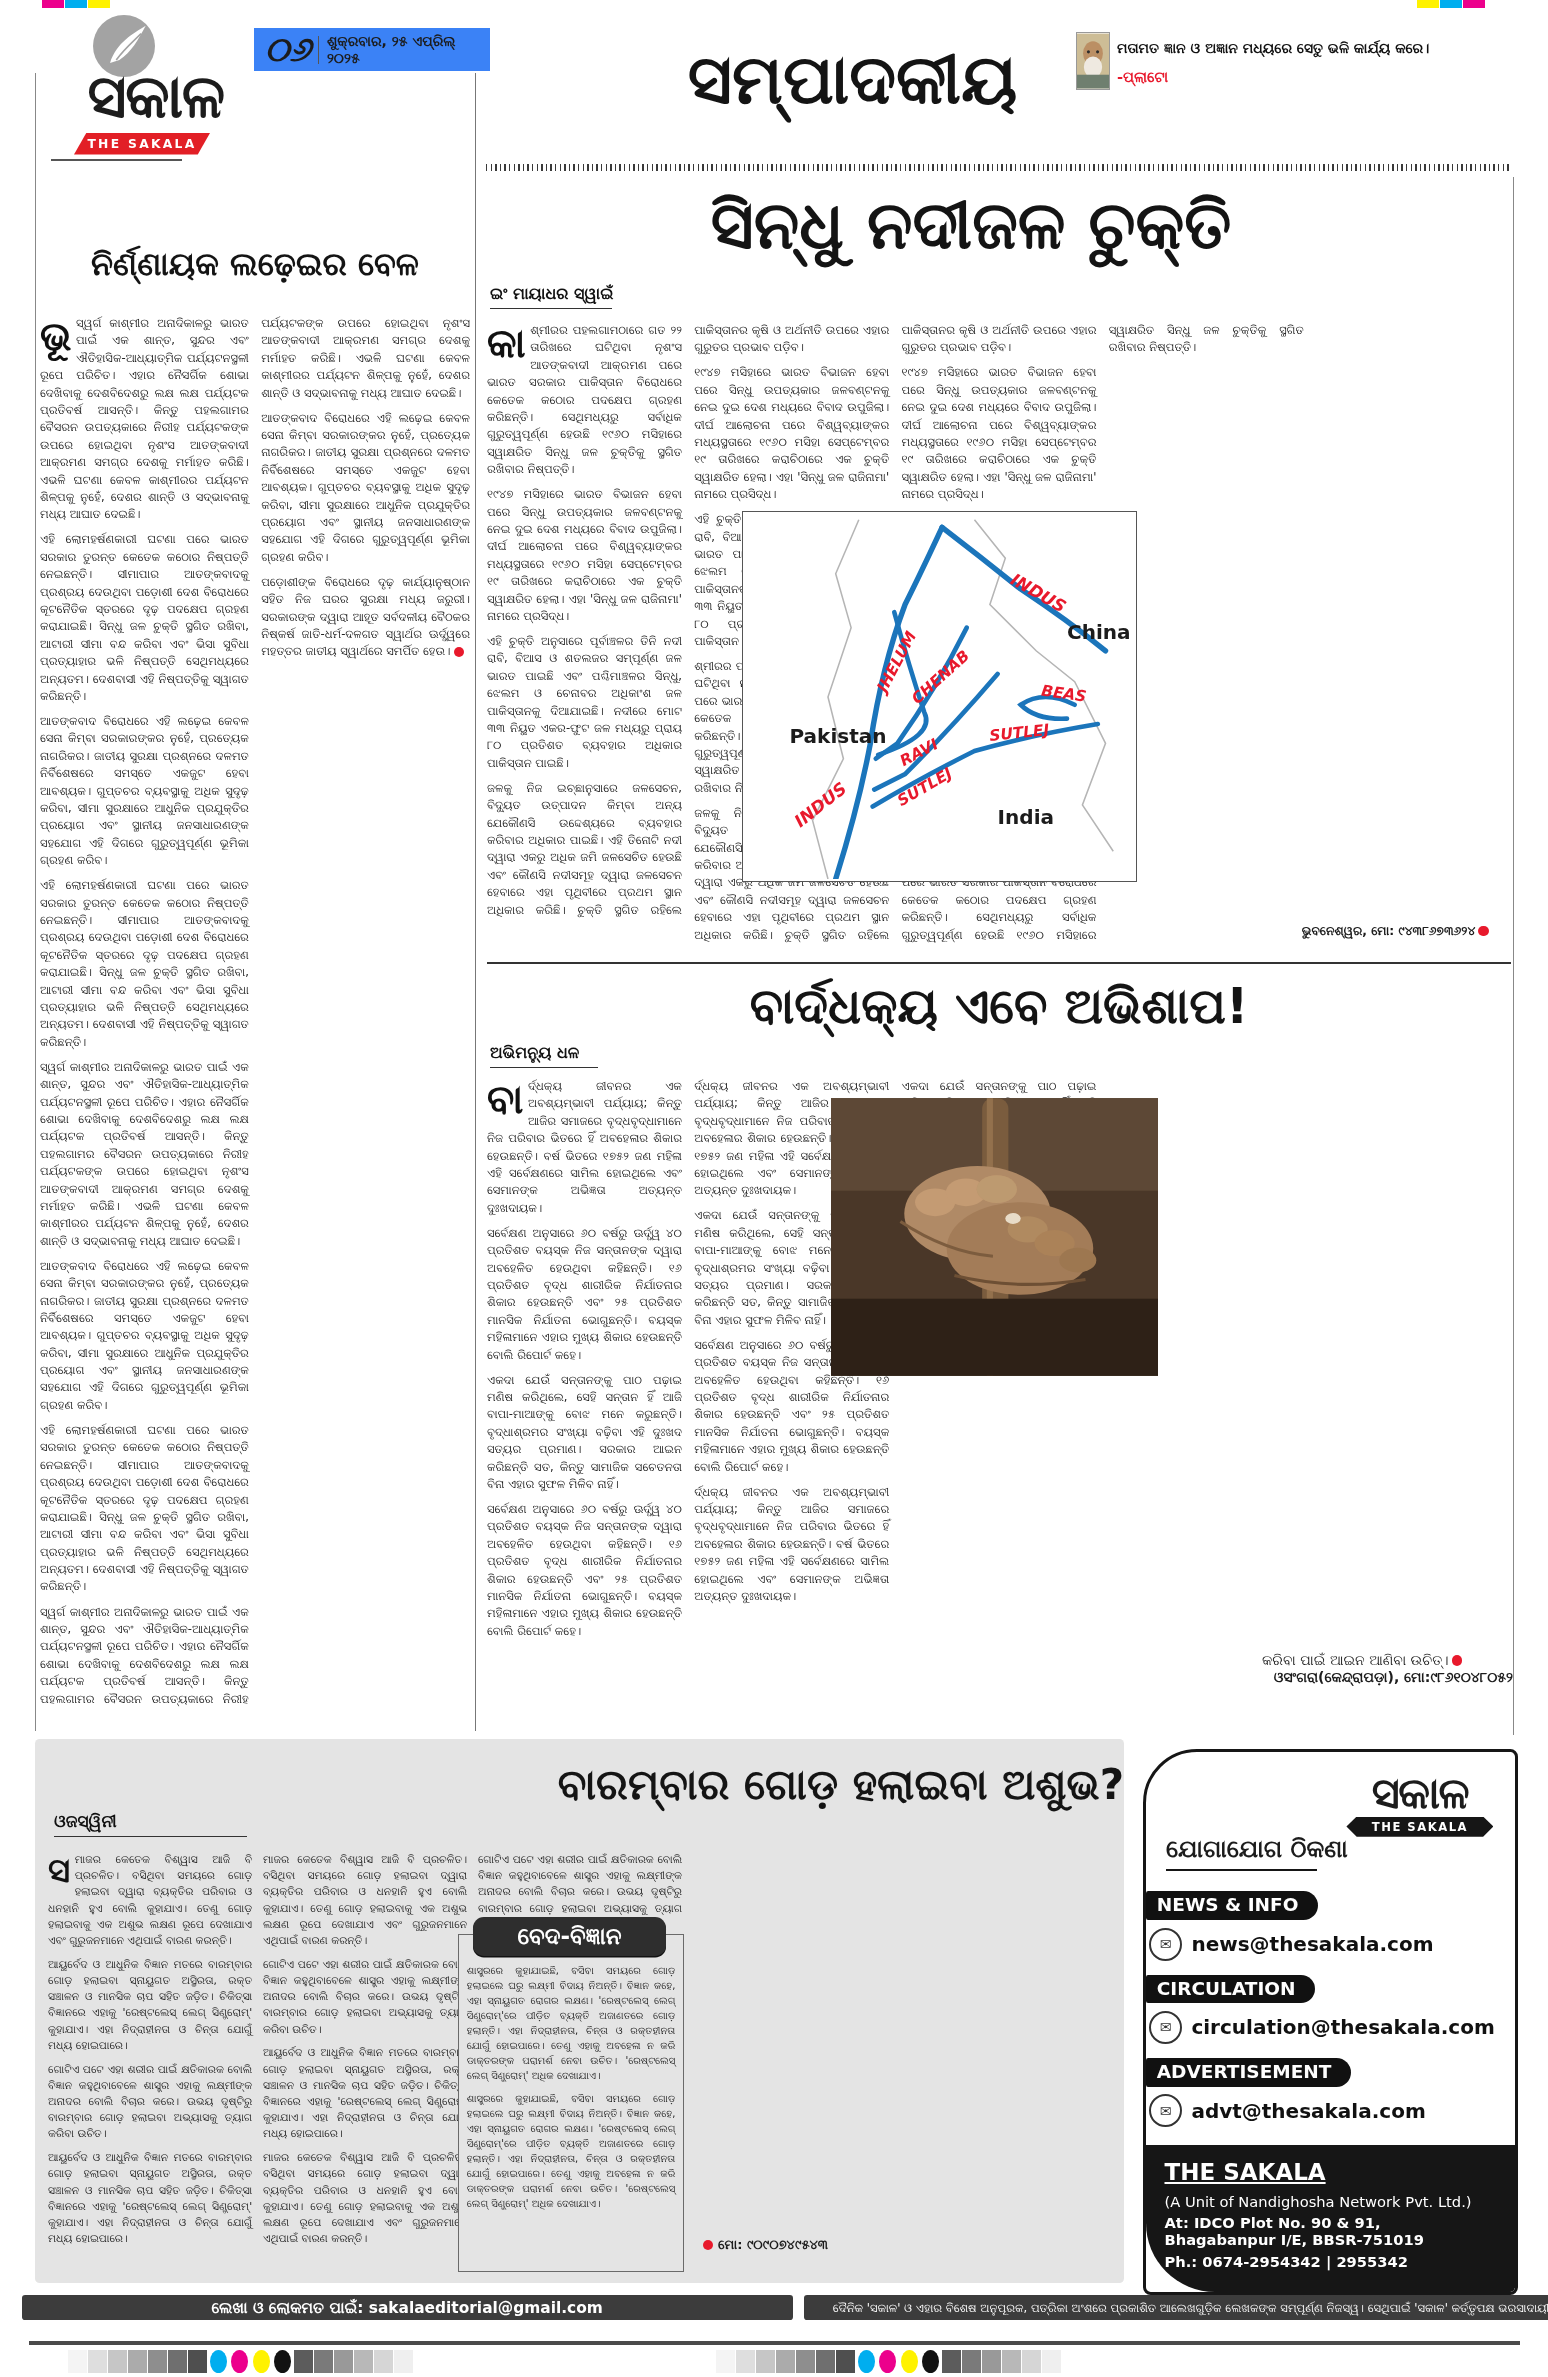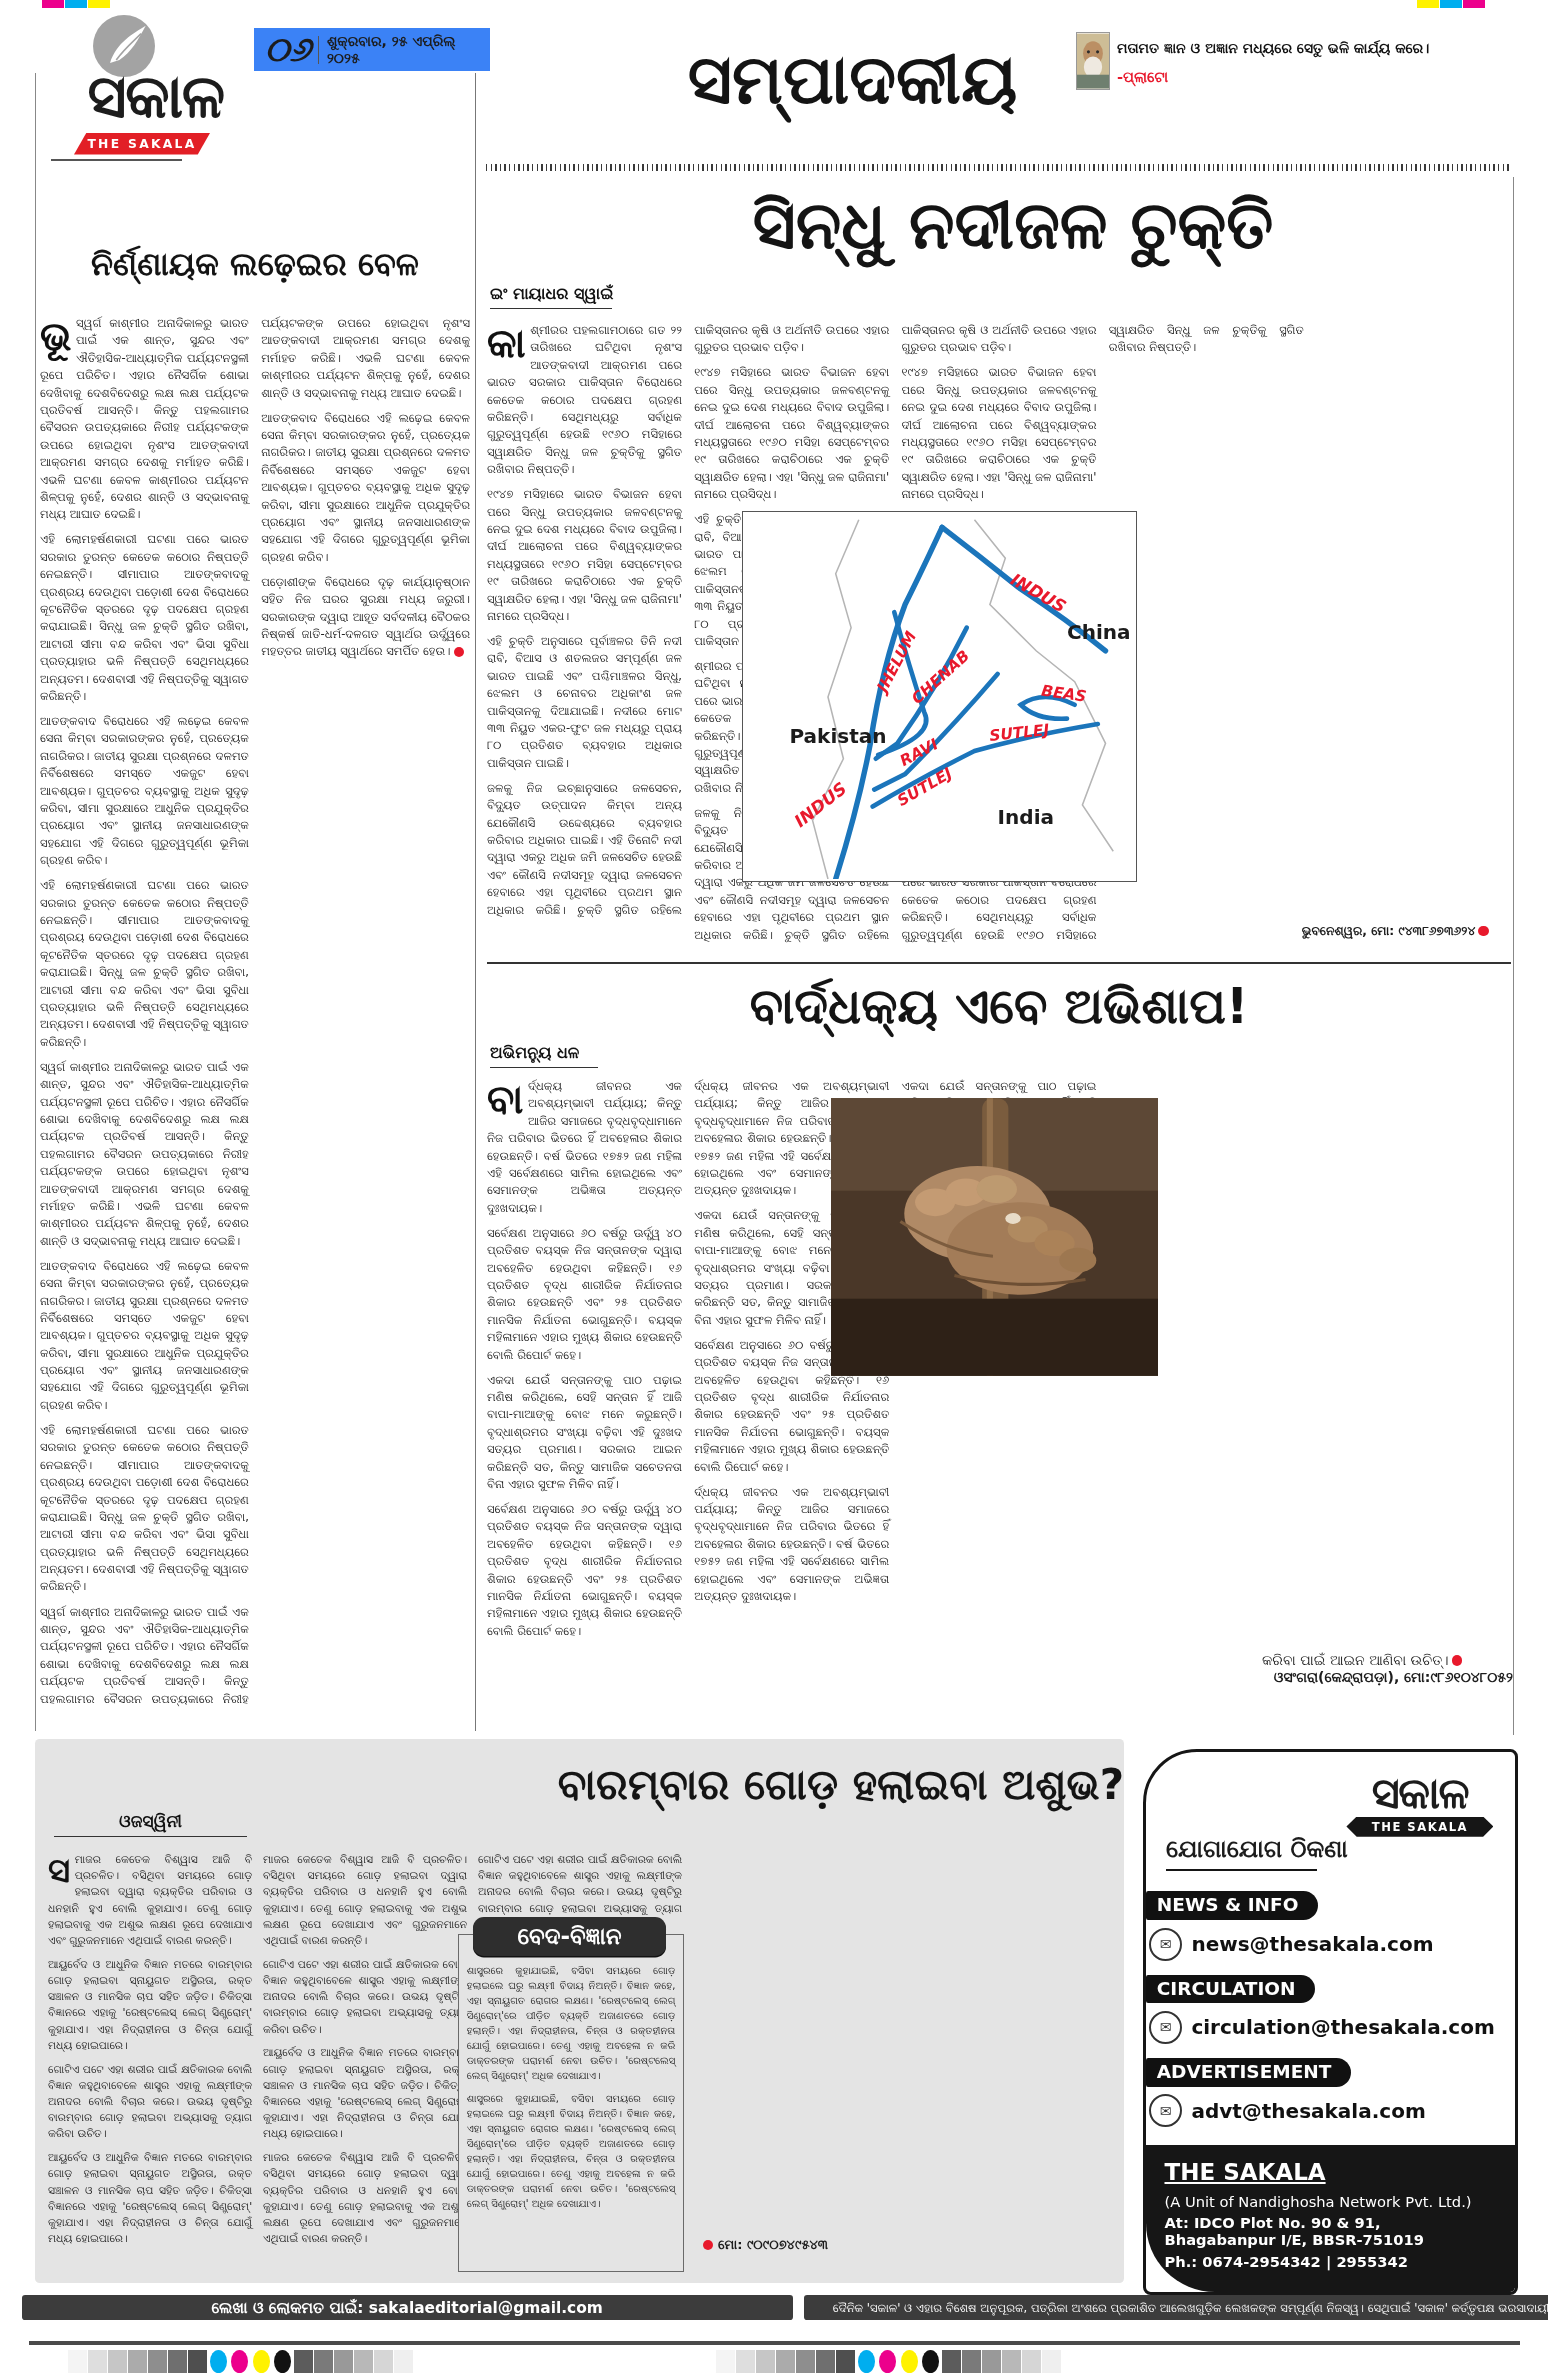--- a/index.html
+++ b/index.html
@@ -89,21 +89,21 @@
   <p>ଆତଙ୍କବାଦ ବିରୋଧରେ ଏହି ଲଢ଼େଇ କେବଳ ସେନା କିମ୍ବା ସରକାରଙ୍କର ନୁହେଁ, ପ୍ରତ୍ୟେକ ନାଗରିକର। ଜାତୀୟ ସୁରକ୍ଷା ପ୍ରଶ୍ନରେ ଦଳମତ ନିର୍ବିଶେଷରେ ସମସ୍ତେ ଏକଜୁଟ ହେବା ଆବଶ୍ୟକ। ଗୁପ୍ତଚର ବ୍ୟବସ୍ଥାକୁ ଅଧିକ ସୁଦୃଢ଼ କରିବା, ସୀମା ସୁରକ୍ଷାରେ ଆଧୁନିକ ପ୍ରଯୁକ୍ତିର ପ୍ରୟୋଗ ଏବଂ ସ୍ଥାନୀୟ ଜନସାଧାରଣଙ୍କ ସହଯୋଗ ଏହି ଦିଗରେ ଗୁରୁତ୍ୱପୂର୍ଣ୍ଣ ଭୂମିକା ଗ୍ରହଣ କରିବ।</p>
   <p>ଏହି ଲୋମହର୍ଷଣକାରୀ ଘଟଣା ପରେ ଭାରତ ସରକାର ତୁରନ୍ତ କେତେକ କଠୋର ନିଷ୍ପତ୍ତି ନେଇଛନ୍ତି। ସୀମାପାର ଆତଙ୍କବାଦକୁ ପ୍ରଶ୍ରୟ ଦେଉଥିବା ପଡ଼ୋଶୀ ଦେଶ ବିରୋଧରେ କୂଟନୈତିକ ସ୍ତରରେ ଦୃଢ଼ ପଦକ୍ଷେପ ଗ୍ରହଣ କରାଯାଇଛି। ସିନ୍ଧୁ ଜଳ ଚୁକ୍ତି ସ୍ଥଗିତ ରଖିବା, ଆଟାରୀ ସୀମା ବନ୍ଦ କରିବା ଏବଂ ଭିସା ସୁବିଧା ପ୍ରତ୍ୟାହାର ଭଳି ନିଷ୍ପତ୍ତି ସେଥିମଧ୍ୟରେ ଅନ୍ୟତମ। ଦେଶବାସୀ ଏହି ନିଷ୍ପତ୍ତିକୁ ସ୍ୱାଗତ କରିଛନ୍ତି।</p>
   <p>ସ୍ୱର୍ଗ କାଶ୍ମୀର ଅନାଦିକାଳରୁ ଭାରତ ପାଇଁ ଏକ ଶାନ୍ତ, ସୁନ୍ଦର ଏବଂ ଐତିହାସିକ-ଆଧ୍ୟାତ୍ମିକ ପର୍ଯ୍ୟଟନସ୍ଥଳୀ ରୂପେ ପରିଚିତ। ଏହାର ନୈସର୍ଗିକ ଶୋଭା ଦେଖିବାକୁ ଦେଶବିଦେଶରୁ ଲକ୍ଷ ଲକ୍ଷ ପର୍ଯ୍ୟଟକ ପ୍ରତିବର୍ଷ ଆସନ୍ତି। କିନ୍ତୁ ପହଲଗାମର ବୈସରନ ଉପତ୍ୟକାରେ ନିରୀହ ପର୍ଯ୍ୟଟକଙ୍କ ଉପରେ ହୋଇଥିବା ନୃଶଂସ ଆତଙ୍କବାଦୀ ଆକ୍ରମଣ ସମଗ୍ର ଦେଶକୁ ମର୍ମାହତ କରିଛି। ଏଭଳି ଘଟଣା କେବଳ କାଶ୍ମୀରର ପର୍ଯ୍ୟଟନ ଶିଳ୍ପକୁ ନୁହେଁ, ଦେଶର ଶାନ୍ତି ଓ ସଦ୍ଭାବନାକୁ ମଧ୍ୟ ଆଘାତ ଦେଇଛି।</p>
   <p>ଆତଙ୍କବାଦ ବିରୋଧରେ ଏହି ଲଢ଼େଇ କେବଳ ସେନା କିମ୍ବା ସରକାରଙ୍କର ନୁହେଁ, ପ୍ରତ୍ୟେକ ନାଗରିକର। ଜାତୀୟ ସୁରକ୍ଷା ପ୍ରଶ୍ନରେ ଦଳମତ ନିର୍ବିଶେଷରେ ସମସ୍ତେ ଏକଜୁଟ ହେବା ଆବଶ୍ୟକ। ଗୁପ୍ତଚର ବ୍ୟବସ୍ଥାକୁ ଅଧିକ ସୁଦୃଢ଼ କରିବା, ସୀମା ସୁରକ୍ଷାରେ ଆଧୁନିକ ପ୍ରଯୁକ୍ତିର ପ୍ରୟୋଗ ଏବଂ ସ୍ଥାନୀୟ ଜନସାଧାରଣଙ୍କ ସହଯୋଗ ଏହି ଦିଗରେ ଗୁରୁତ୍ୱପୂର୍ଣ୍ଣ ଭୂମିକା ଗ୍ରହଣ କରିବ।</p>
   <p>ଏହି ଲୋମହର୍ଷଣକାରୀ ଘଟଣା ପରେ ଭାରତ ସରକାର ତୁରନ୍ତ କେତେକ କଠୋର ନିଷ୍ପତ୍ତି ନେଇଛନ୍ତି। ସୀମାପାର ଆତଙ୍କବାଦକୁ ପ୍ରଶ୍ରୟ ଦେଉଥିବା ପଡ଼ୋଶୀ ଦେଶ ବିରୋଧରେ କୂଟନୈତିକ ସ୍ତରରେ ଦୃଢ଼ ପଦକ୍ଷେପ ଗ୍ରହଣ କରାଯାଇଛି। ସିନ୍ଧୁ ଜଳ ଚୁକ୍ତି ସ୍ଥଗିତ ରଖିବା, ଆଟାରୀ ସୀମା ବନ୍ଦ କରିବା ଏବଂ ଭିସା ସୁବିଧା ପ୍ରତ୍ୟାହାର ଭଳି ନିଷ୍ପତ୍ତି ସେଥିମଧ୍ୟରେ ଅନ୍ୟତମ। ଦେଶବାସୀ ଏହି ନିଷ୍ପତ୍ତିକୁ ସ୍ୱାଗତ କରିଛନ୍ତି।</p>
   <p>ସ୍ୱର୍ଗ କାଶ୍ମୀର ଅନାଦିକାଳରୁ ଭାରତ ପାଇଁ ଏକ ଶାନ୍ତ, ସୁନ୍ଦର ଏବଂ ଐତିହାସିକ-ଆଧ୍ୟାତ୍ମିକ ପର୍ଯ୍ୟଟନସ୍ଥଳୀ ରୂପେ ପରିଚିତ। ଏହାର ନୈସର୍ଗିକ ଶୋଭା ଦେଖିବାକୁ ଦେଶବିଦେଶରୁ ଲକ୍ଷ ଲକ୍ଷ ପର୍ଯ୍ୟଟକ ପ୍ରତିବର୍ଷ ଆସନ୍ତି। କିନ୍ତୁ ପହଲଗାମର ବୈସରନ ଉପତ୍ୟକାରେ ନିରୀହ ପର୍ଯ୍ୟଟକଙ୍କ ଉପରେ ହୋଇଥିବା ନୃଶଂସ ଆତଙ୍କବାଦୀ ଆକ୍ରମଣ ସମଗ୍ର ଦେଶକୁ ମର୍ମାହତ କରିଛି। ଏଭଳି ଘଟଣା କେବଳ କାଶ୍ମୀରର ପର୍ଯ୍ୟଟନ ଶିଳ୍ପକୁ ନୁହେଁ, ଦେଶର ଶାନ୍ତି ଓ ସଦ୍ଭାବନାକୁ ମଧ୍ୟ ଆଘାତ ଦେଇଛି।</p>
   <p>ଆତଙ୍କବାଦ ବିରୋଧରେ ଏହି ଲଢ଼େଇ କେବଳ ସେନା କିମ୍ବା ସରକାରଙ୍କର ନୁହେଁ, ପ୍ରତ୍ୟେକ ନାଗରିକର। ଜାତୀୟ ସୁରକ୍ଷା ପ୍ରଶ୍ନରେ ଦଳମତ ନିର୍ବିଶେଷରେ ସମସ୍ତେ ଏକଜୁଟ ହେବା ଆବଶ୍ୟକ। ଗୁପ୍ତଚର ବ୍ୟବସ୍ଥାକୁ ଅଧିକ ସୁଦୃଢ଼ କରିବା, ସୀମା ସୁରକ୍ଷାରେ ଆଧୁନିକ ପ୍ରଯୁକ୍ତିର ପ୍ରୟୋଗ ଏବଂ ସ୍ଥାନୀୟ ଜନସାଧାରଣଙ୍କ ସହଯୋଗ ଏହି ଦିଗରେ ଗୁରୁତ୍ୱପୂର୍ଣ୍ଣ ଭୂମିକା ଗ୍ରହଣ କରିବ।</p>
   <p><span>ପଡ଼ୋଶୀଙ୍କ ବିରୋଧରେ ଦୃଢ଼ କାର୍ଯ୍ୟାନୁଷ୍ଠାନ ସହିତ ନିଜ ଘରର ସୁରକ୍ଷା ମଧ୍ୟ ଜରୁରୀ। ସରକାରଙ୍କ ଦ୍ୱାରା ଆହୂତ ସର୍ବଦଳୀୟ ବୈଠକର ନିଷ୍କର୍ଷ ଜାତି-ଧର୍ମ-ଦଳଗତ ସ୍ୱାର୍ଥର ଊର୍ଦ୍ଧ୍ୱରେ ମହତ୍ତର ଜାତୀୟ ସ୍ୱାର୍ଥରେ ସମର୍ପିତ ହେଉ।</span><span class="reddot"></span></p>
 </div>
 
-<div class="abs headline" style="left:500px;top:187px;width:1026px;text-align:center;font-size:66px;font-weight:700;">ସିନ୍ଧୁ ନଦୀଜଳ ଚୁକ୍ତି</div>
+<div class="abs headline" style="left:458px;top:187px;width:1026px;text-align:center;font-size:66px;font-weight:700;">ସିନ୍ଧୁ ନଦୀଜଳ ଚୁକ୍ତି</div>
 <div class="abs" style="left:490px;top:284px;">
   <div class="byline">ଇଂ ମାୟାଧର ସ୍ୱାଇଁ</div>
   <div class="bylinerule" style="width:122px;"></div>
 </div>
 <div class="abs bodytext just cols" style="left:487px;top:322px;width:1024px;height:626px;column-count:5;column-gap:12.3px;">
   <p><span class="dropcap">କା</span><span>ଶ୍ମୀରର ପହଲଗାମଠାରେ ଗତ ୨୨ ତାରିଖରେ ଘଟିଥିବା ନୃଶଂସ ଆତଙ୍କବାଦୀ ଆକ୍ରମଣ ପରେ ଭାରତ ସରକାର ପାକିସ୍ତାନ ବିରୋଧରେ କେତେକ କଠୋର ପଦକ୍ଷେପ ଗ୍ରହଣ କରିଛନ୍ତି। ସେଥିମଧ୍ୟରୁ ସର୍ବାଧିକ ଗୁରୁତ୍ୱପୂର୍ଣ୍ଣ ହେଉଛି ୧୯୬୦ ମସିହାରେ ସ୍ୱାକ୍ଷରିତ ସିନ୍ଧୁ ଜଳ ଚୁକ୍ତିକୁ ସ୍ଥଗିତ ରଖିବାର ନିଷ୍ପତ୍ତି।</span></p>
   <p>୧୯୪୭ ମସିହାରେ ଭାରତ ବିଭାଜନ ହେବା ପରେ ସିନ୍ଧୁ ଉପତ୍ୟକାର ଜଳବଣ୍ଟନକୁ ନେଇ ଦୁଇ ଦେଶ ମଧ୍ୟରେ ବିବାଦ ଉପୁଜିଲା। ଦୀର୍ଘ ଆଲୋଚନା ପରେ ବିଶ୍ୱବ୍ୟାଙ୍କର ମଧ୍ୟସ୍ଥତାରେ ୧୯୬୦ ମସିହା ସେପ୍ଟେମ୍ବର ୧୯ ତାରିଖରେ କରାଚିଠାରେ ଏକ ଚୁକ୍ତି ସ୍ୱାକ୍ଷରିତ ହେଲା। ଏହା 'ସିନ୍ଧୁ ଜଳ ରାଜିନାମା' ନାମରେ ପ୍ରସିଦ୍ଧ।</p>
   <p>ଏହି ଚୁକ୍ତି ଅନୁସାରେ ପୂର୍ବାଞ୍ଚଳର ତିନି ନଦୀ ରାବି, ବିଆସ ଓ ଶତଲଜର ସମ୍ପୂର୍ଣ୍ଣ ଜଳ ଭାରତ ପାଇଛି ଏବଂ ପଶ୍ଚିମାଞ୍ଚଳର ସିନ୍ଧୁ, ଝେଲମ ଓ ଚେନାବର ଅଧିକାଂଶ ଜଳ ପାକିସ୍ତାନକୁ ଦିଆଯାଇଛି। ନଦୀରେ ମୋଟ ୩୩ ନିୟୁତ ଏକର-ଫୁଟ ଜଳ ମଧ୍ୟରୁ ପ୍ରାୟ ୮୦ ପ୍ରତିଶତ ବ୍ୟବହାର ଅଧିକାର ପାକିସ୍ତାନ ପାଇଛି।</p>
   <p>ଜଳକୁ ନିଜ ଇଚ୍ଛାନୁସାରେ ଜଳସେଚନ, ବିଦ୍ୟୁତ ଉତ୍ପାଦନ କିମ୍ବା ଅନ୍ୟ ଯେକୌଣସି ଉଦ୍ଦେଶ୍ୟରେ ବ୍ୟବହାର କରିବାର ଅଧିକାର ପାଇଛି। ଏହି ତିନୋଟି ନଦୀ ଦ୍ୱାରା ଏକରୁ ଅଧିକ ଜମି ଜଳସେଚିତ ହେଉଛି ଏବଂ କୌଣସି ନଦୀସମୂହ ଦ୍ୱାରା ଜଳସେଚନ ହେବାରେ ଏହା ପୃଥିବୀରେ ପ୍ରଥମ ସ୍ଥାନ ଅଧିକାର କରିଛି। ଚୁକ୍ତି ସ୍ଥଗିତ ରହିଲେ ପାକିସ୍ତାନର କୃଷି ଓ ଅର୍ଥନୀତି ଉପରେ ଏହାର ଗୁରୁତର ପ୍ରଭାବ ପଡ଼ିବ।</p>
   <p>୧୯୪୭ ମସିହାରେ ଭାରତ ବିଭାଜନ ହେବା ପରେ ସିନ୍ଧୁ ଉପତ୍ୟକାର ଜଳବଣ୍ଟନକୁ ନେଇ ଦୁଇ ଦେଶ ମଧ୍ୟରେ ବିବାଦ ଉପୁଜିଲା। ଦୀର୍ଘ ଆଲୋଚନା ପରେ ବିଶ୍ୱବ୍ୟାଙ୍କର ମଧ୍ୟସ୍ଥତାରେ ୧୯୬୦ ମସିହା ସେପ୍ଟେମ୍ବର ୧୯ ତାରିଖରେ କରାଚିଠାରେ ଏକ ଚୁକ୍ତି ସ୍ୱାକ୍ଷରିତ ହେଲା। ଏହା 'ସିନ୍ଧୁ ଜଳ ରାଜିନାମା' ନାମରେ ପ୍ରସିଦ୍ଧ।</p>
@@ -189,21 +189,21 @@
     <rect y="260" width="424" height="100" fill="#2e2117"></rect>
   </svg>
 </div>
 <div class="abs" style="left:1262px;top:1650px;width:251px;background:#fff;font-size:14px;padding:1.5px 0;">
   <div style="text-align:left;"><span>କରିବା ପାଇଁ ଆଇନ ଆଣିବା ଉଚିତ୍।</span><span class="reddot"></span></div>
   <div style="text-align:right;font-weight:700;">ଓସଂଗରା(କେନ୍ଦ୍ରାପଡ଼ା), ମୋ:୯୮୬୧୦୪୮୦୫୨</div>
 </div>
 
 <div class="abs" style="left:35px;top:1739px;width:1089px;height:544px;background:#e4e4e4;border-radius:4.6px;"></div>
 <div class="abs headline" style="left:35px;top:1760px;width:1089px;text-align:right;font-size:42px;">ବାରମ୍ବାର ଗୋଡ଼ ହଲାଇବା ଅଶୁଭ?</div>
-<div class="abs" style="left:54px;top:1811px;width:193px;text-align:center;">
+<div class="abs" style="left:54px;top:1811px;width:193px;">
   <div class="byline" style="font-size:17px;">ଓଜସ୍ୱିନୀ</div>
   <div style="height:1.5px;background:#333;margin-top:4.6px;"></div>
 </div>
 <div class="abs bodytext just cols" style="left:48px;top:1852px;width:1064px;height:418px;column-count:5;column-gap:10.8px;font-size:10.8px;">
   <p><span class="dropcap" style="font-size:34px;">ସ</span><span>ମାଜର କେତେକ ବିଶ୍ୱାସ ଆଜି ବି ପ୍ରଚଳିତ। ବସିଥିବା ସମୟରେ ଗୋଡ଼ ହଲାଇବା ଦ୍ୱାରା ବ୍ୟକ୍ତିର ପରିବାର ଓ ଧନହାନି ହୁଏ ବୋଲି କୁହାଯାଏ। ତେଣୁ ଗୋଡ଼ ହଲାଇବାକୁ ଏକ ଅଶୁଭ ଲକ୍ଷଣ ରୂପେ ଦେଖାଯାଏ ଏବଂ ଗୁରୁଜନମାନେ ଏଥିପାଇଁ ବାରଣ କରନ୍ତି।</span></p>
   <p>ଆୟୁର୍ବେଦ ଓ ଆଧୁନିକ ବିଜ୍ଞାନ ମତରେ ବାରମ୍ବାର ଗୋଡ଼ ହଲାଇବା ସ୍ନାୟୁଗତ ଅସ୍ଥିରତା, ରକ୍ତ ସଞ୍ଚାଳନ ଓ ମାନସିକ ଚାପ ସହିତ ଜଡ଼ିତ। ଚିକିତ୍ସା ବିଜ୍ଞାନରେ ଏହାକୁ 'ରେଷ୍ଟଲେସ୍ ଲେଗ୍ ସିଣ୍ଡ୍ରୋମ୍' କୁହାଯାଏ। ଏହା ନିଦ୍ରାହୀନତା ଓ ଚିନ୍ତା ଯୋଗୁଁ ମଧ୍ୟ ହୋଇପାରେ।</p>
   <p>ଗୋଟିଏ ପଟେ ଏହା ଶରୀର ପାଇଁ କ୍ଷତିକାରକ ବୋଲି ବିଜ୍ଞାନ କହୁଥିବାବେଳେ ଶାସ୍ତ୍ର ଏହାକୁ ଲକ୍ଷ୍ମୀଙ୍କ ଅନାଦର ବୋଲି ବିଚାର କରେ। ଉଭୟ ଦୃଷ୍ଟିରୁ ବାରମ୍ବାର ଗୋଡ଼ ହଲାଇବା ଅଭ୍ୟାସକୁ ତ୍ୟାଗ କରିବା ଉଚିତ।</p>
   <p>ଆୟୁର୍ବେଦ ଓ ଆଧୁନିକ ବିଜ୍ଞାନ ମତରେ ବାରମ୍ବାର ଗୋଡ଼ ହଲାଇବା ସ୍ନାୟୁଗତ ଅସ୍ଥିରତା, ରକ୍ତ ସଞ୍ଚାଳନ ଓ ମାନସିକ ଚାପ ସହିତ ଜଡ଼ିତ। ଚିକିତ୍ସା ବିଜ୍ଞାନରେ ଏହାକୁ 'ରେଷ୍ଟଲେସ୍ ଲେଗ୍ ସିଣ୍ଡ୍ରୋମ୍' କୁହାଯାଏ। ଏହା ନିଦ୍ରାହୀନତା ଓ ଚିନ୍ତା ଯୋଗୁଁ ମଧ୍ୟ ହୋଇପାରେ।</p>
   <p>ମାଜର କେତେକ ବିଶ୍ୱାସ ଆଜି ବି ପ୍ରଚଳିତ। ବସିଥିବା ସମୟରେ ଗୋଡ଼ ହଲାଇବା ଦ୍ୱାରା ବ୍ୟକ୍ତିର ପରିବାର ଓ ଧନହାନି ହୁଏ ବୋଲି କୁହାଯାଏ। ତେଣୁ ଗୋଡ଼ ହଲାଇବାକୁ ଏକ ଅଶୁଭ ଲକ୍ଷଣ ରୂପେ ଦେଖାଯାଏ ଏବଂ ଗୁରୁଜନମାନେ ଏଥିପାଇଁ ବାରଣ କରନ୍ତି।</p>
   <p>ଗୋଟିଏ ପଟେ ଏହା ଶରୀର ପାଇଁ କ୍ଷତିକାରକ ବୋଲି ବିଜ୍ଞାନ କହୁଥିବାବେଳେ ଶାସ୍ତ୍ର ଏହାକୁ ଲକ୍ଷ୍ମୀଙ୍କ ଅନାଦର ବୋଲି ବିଚାର କରେ। ଉଭୟ ଦୃଷ୍ଟିରୁ ବାରମ୍ବାର ଗୋଡ଼ ହଲାଇବା ଅଭ୍ୟାସକୁ ତ୍ୟାଗ କରିବା ଉଚିତ।</p>

